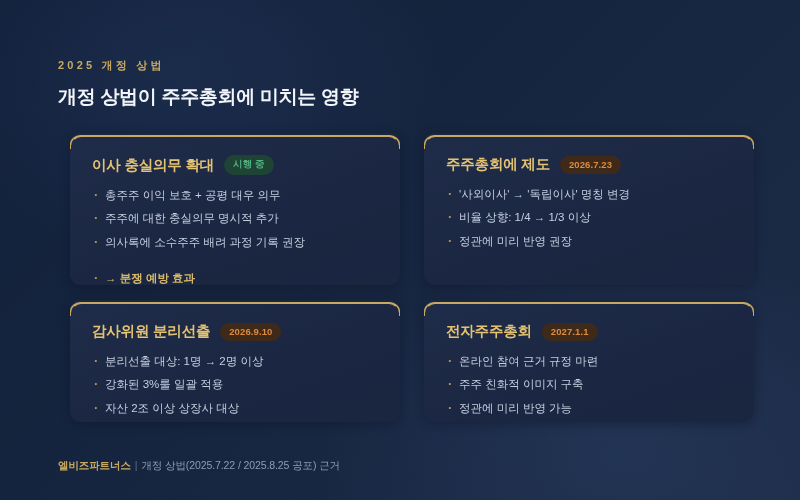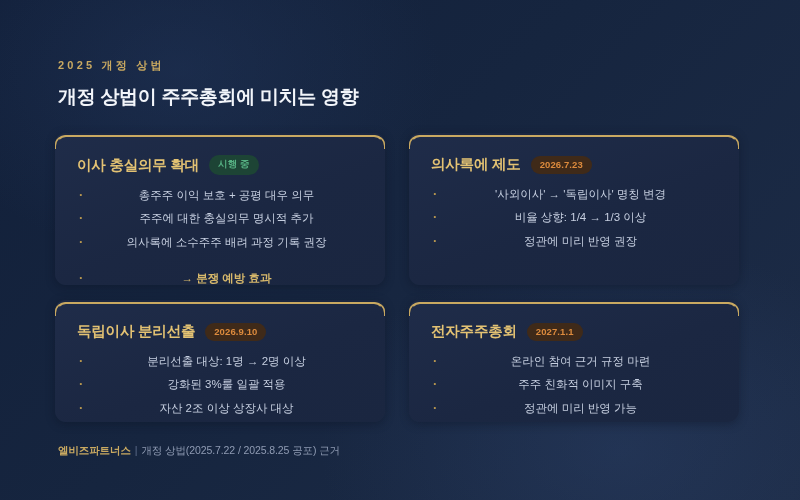--- a/index.html
+++ b/index.html
@@ -35,26 +35,26 @@
     color:#c9a961;
   }
   .title {
     margin-top:11px;
     font-size:19px; font-weight:700; letter-spacing:-0.3px;
     color:#f2f5fa;
   }
 
   
   .grid {
-    position:absolute; left:55px; top:133px;
+    position:absolute; left:70px; top:133px;
     width:684px;
     display:grid;
     grid-template-columns:330px 330px;
     grid-template-rows:152px 122px;
-    column-gap:24px; row-gap:15px;text-align:center;
+    column-gap:24px; row-gap:15px;
   }
   .card {
     position:relative;
     background: linear-gradient(160deg, #1f2c49 0%, #1b2742 55%, #1a2640 100%);
     border-radius:11px;
     border-top:2px solid transparent;
     padding:20px 22px 16px 22px;
     overflow:hidden;
     box-shadow: 0 2px 10px rgba(8,14,28,0.35);
   }
@@ -109,21 +109,21 @@
     position:absolute; left:2px; top:-1px;
     color:#b8974f; font-size:13px; font-weight:700;
   }
   .bullets li.highlight {
     color:#d8b96b; font-weight:700; margin-top:22px;
   }
   .bullets li:last-child { margin-bottom:0; }
 
   
   .footer {
-    position:absolute; left:58px; bottom:42px;
+    position:absolute; left:58px; bottom:27px;
     font-size:10.5px; color:#8f9bb3; letter-spacing:-0.1px;
   }
   .footer .brand { color:#c9a961; font-weight:700; }
   .footer .sep { color:#5e6d8b; margin:0 4px; }
 </style>
 </head>
 <body>
 
 <div class="bg-glow-top"></div>
 <div class="bg-glow-bottom"></div>
@@ -143,32 +143,32 @@
         </div>
         <ul class="bullets">
           <li>총주주 이익 보호 + 공평 대우 의무</li>
           <li>주주에 대한 충실의무 명시적 추가</li>
           <li>의사록에 소수주주 배려 과정 기록 권장</li>
           <li class="highlight">→ 분쟁 예방 효과</li>
         </ul>
       </div>
       <div class="card">
         <div class="card-head">
-          <div class="card-title">의사록에 제도</div>
+          <div class="card-title">주주총회에 제도</div>
           <span class="badge amber">2026.7.23</span>
         </div>
         <ul class="bullets">
           <li>'사외이사' → '독립이사' 명칭 변경</li>
           <li>비율 상향: 1/4 → 1/3 이상</li>
           <li>정관에 미리 반영 권장</li>
         </ul>
       </div>
       <div class="card">
         <div class="card-head">
-          <div class="card-title">독립이사 분리선출</div>
+          <div class="card-title">감사위원 분리선출</div>
           <span class="badge amber">2026.9.10</span>
         </div>
         <ul class="bullets">
           <li>분리선출 대상: 1명 → 2명 이상</li>
           <li>강화된 3%룰 일괄 적용</li>
           <li>자산 2조 이상 상장사 대상</li>
         </ul>
       </div>
       <div class="card">
         <div class="card-head">

